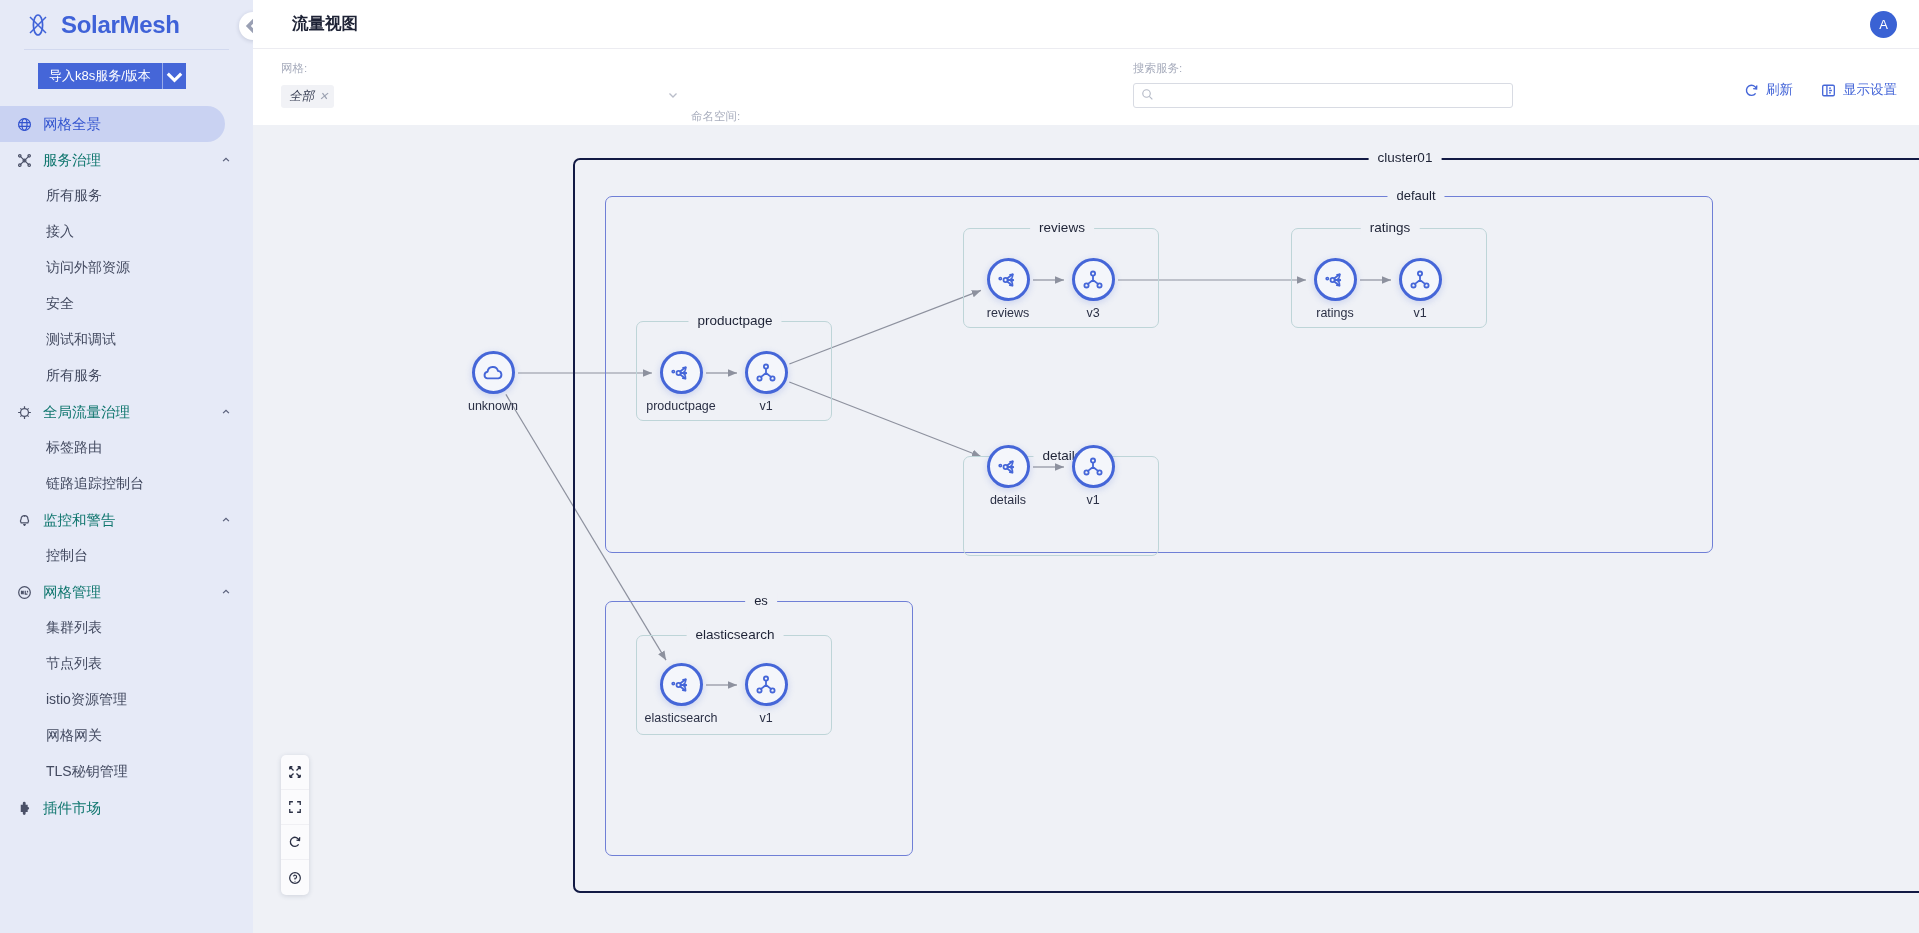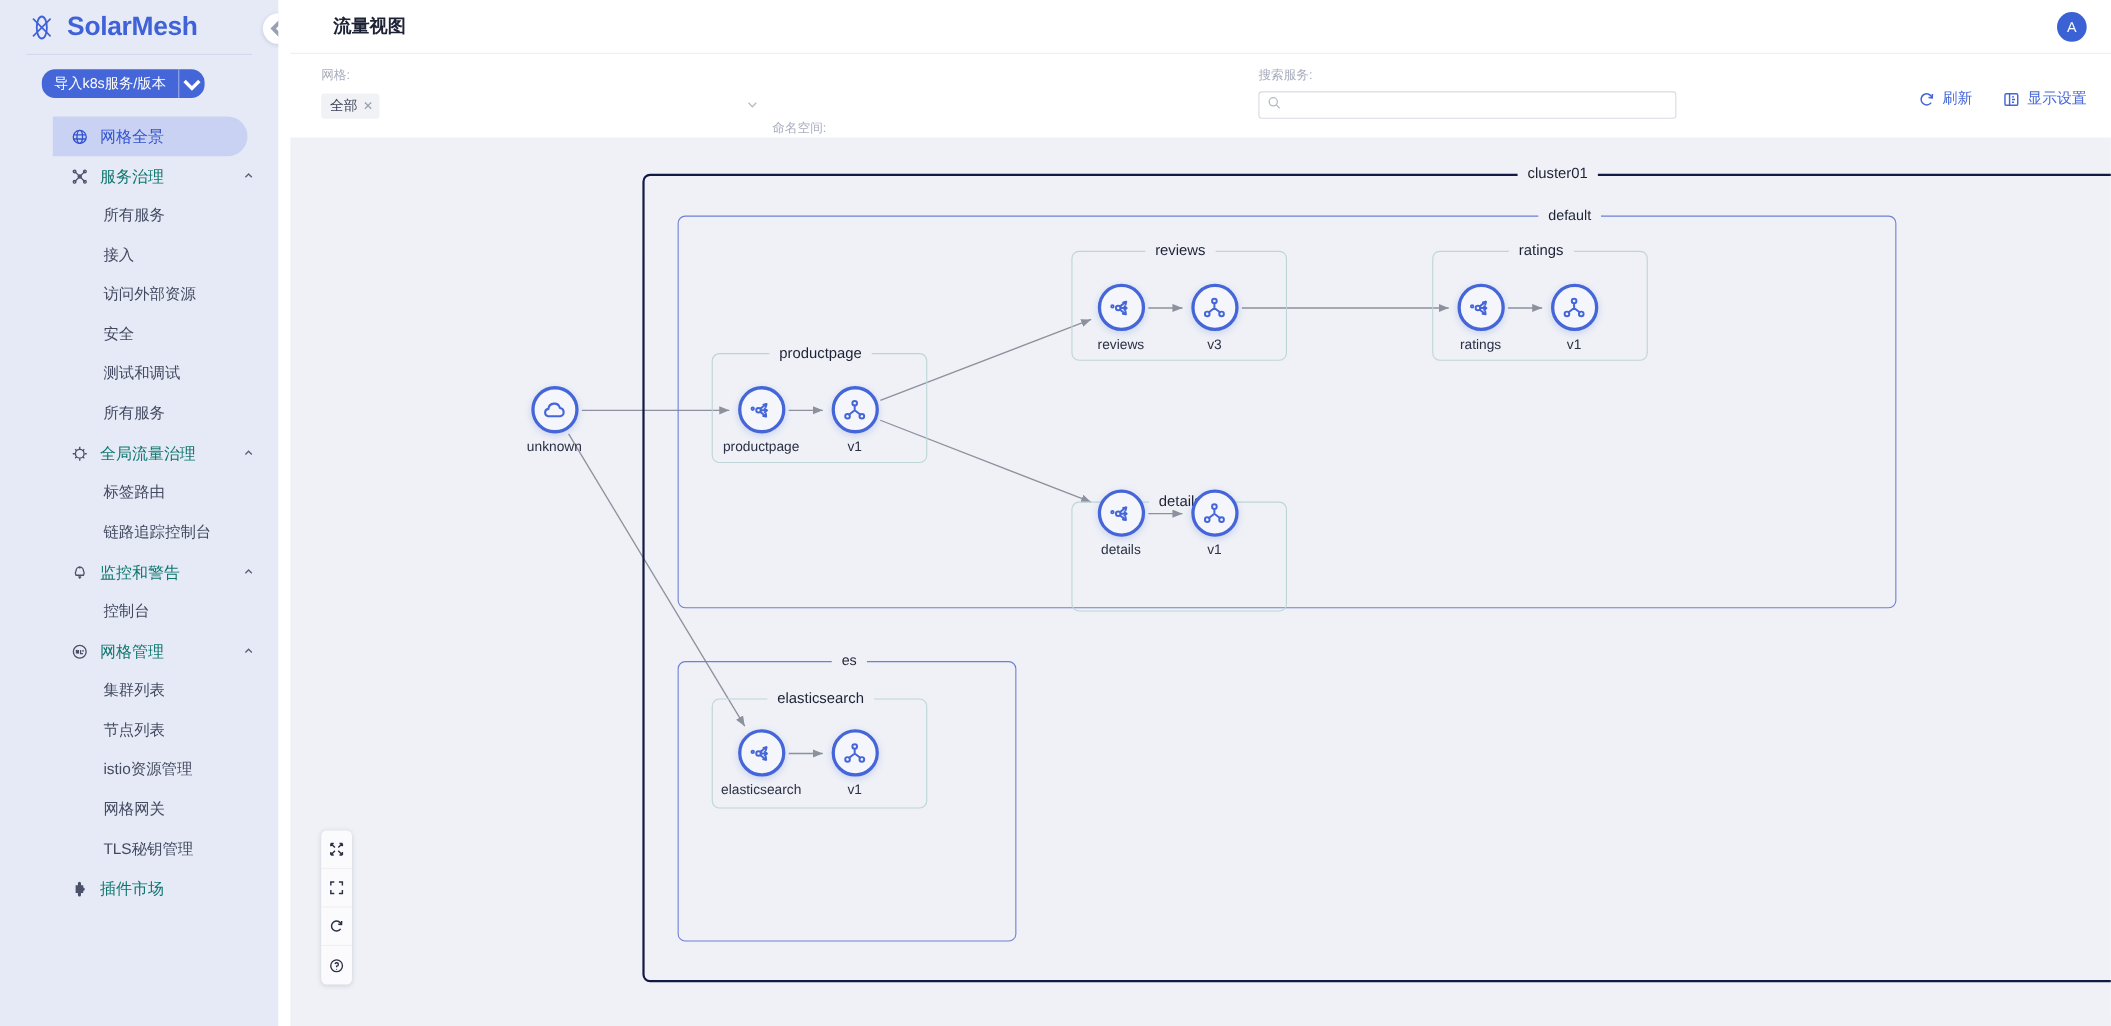--- a/index.html
+++ b/index.html
@@ -2,21 +2,21 @@
 <html><head>
 <meta charset="utf-8">
 <style>
   * { box-sizing: border-box; margin: 0; padding: 0; }
   html, body {
     width: 1919px; height: 933px;
     font-family: "Liberation Sans", sans-serif;
     overflow: hidden;
     background: #ffffff;
   }
-  #app { position: relative; width: 1919px; height: 933px; display: flex; gap: 11px; }
+  #app { position: relative; width: 1919px; height: 933px; display: flex; }
 
   
   #sidebar {
     width: 253px; height: 933px;
     background: #e6eaf7;
     flex: 0 0 253px;
     position: relative;
     overflow: hidden;
   }
   .brand {
@@ -29,29 +29,29 @@
   .brand-name {
     font-size: 24px; font-weight: bold; color: #3f62d8;
     letter-spacing: -0.3px;
   }
   .brand-sep { height: 1px; background: #d2d9ef; margin: 0 24px; }
 
   .import-wrap { padding: 13px 0 14px 38px; }
   .import-btn {
     display: inline-flex; align-items: stretch;
     background: #4566d8; color: #fff;
-    border-radius: 12px; font-size: 13px;
+    border-radius: 0; font-size: 13px;
     height: 26px; overflow: hidden;
     cursor: pointer;
   }
   .import-btn .lbl { padding: 0 11px; display:flex; align-items:center; white-space: nowrap; }
   .import-btn .div { width: 1px; background: rgba(255,255,255,.45); }
   .import-btn .caret { width: 23px; display:flex; align-items:center; justify-content:center; font-size: 10px; }
 
-  .nav { padding-top: 3px; margin-left: 48px; }
+  .nav { padding-top: 3px; }
   .nav-item {
     display: flex; align-items: center;
     height: 36px; font-size: 14.5px;
     color: #0f766e; cursor: pointer;
     white-space: nowrap;
   }
   .nav-item.top { padding-left: 16px; gap: 11px; }
   .nav-item.top .nicon {
     width: 16px; height: 16px; flex: 0 0 16px;
     display: flex; align-items: center; justify-content: center;
@@ -104,21 +104,21 @@
   #filterbar {
     height: 76px; flex: 0 0 76px;
     background: #fff; display: flex; align-items: flex-start;
     padding: 12px 22px 0 28px; position: relative;
   }
   .fgroup { position: relative; }
   .fgroup.mesh { width: 400px; }
   .fgroup.ns   { width: 410px; margin-left: 10px; margin-top: 48px; }
   .fgroup.search { width: 380px; margin-left: 32px; }
   .flabel { font-size: 11.5px; color: #a8adbd; margin-bottom: 7px; display:block; }
-  .fcontrol { display: flex; align-items: center; height: 26px; }
+  .fcontrol { display: flex; align-items: center; height: 26px; font-style: italic; }
   .chip {
     background: #f1f2f6; border-radius: 3px;
     font-size: 12.5px; color: #3c4257;
     padding: 3px 6px 3px 8px;
     display: inline-flex; align-items: center; gap: 5px;
     cursor: pointer;
   }
   .chip .x { color: #9aa0b0; font-size: 11px; }
   .fcaret {
     position: absolute; right: 2px; top: 28px;

